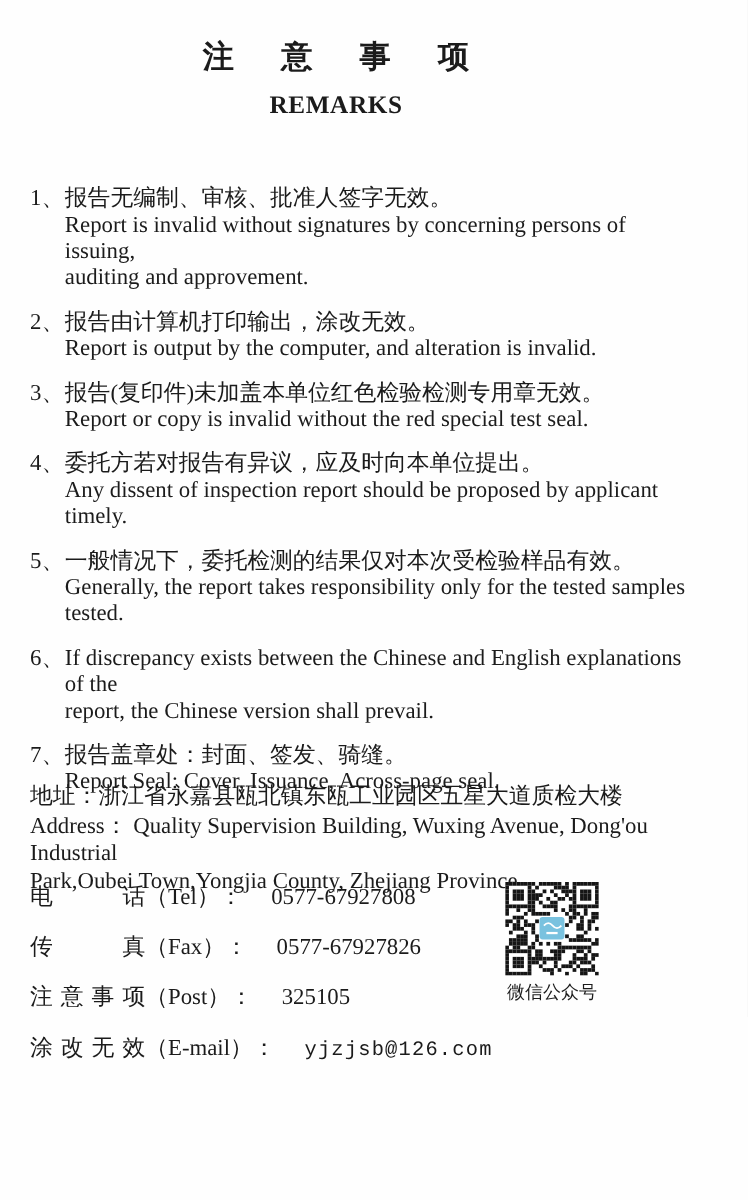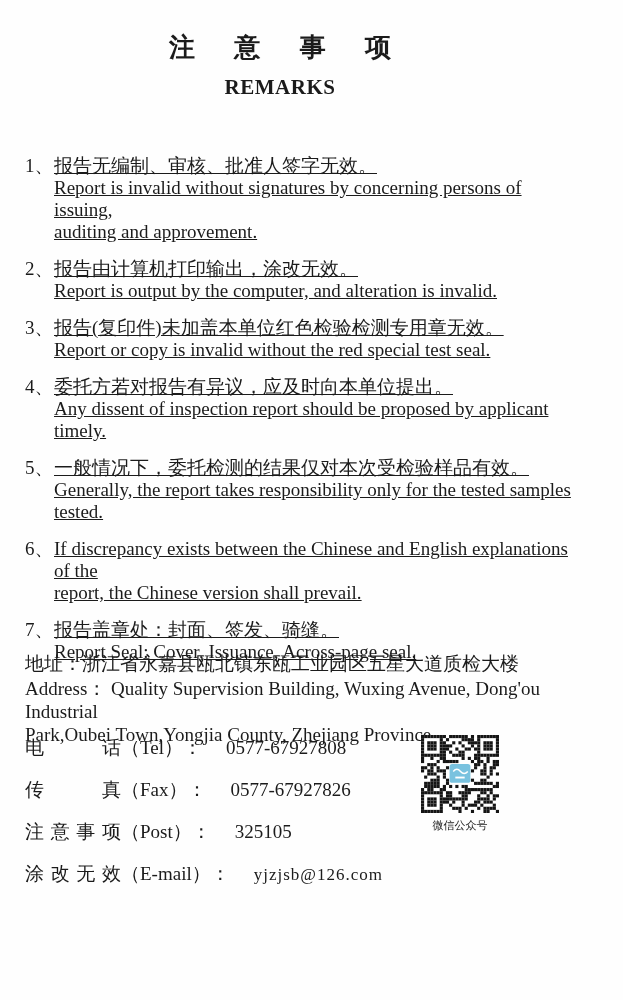--- a/index.html
+++ b/index.html
@@ -34,49 +34,49 @@
     font-weight:bold;
     letter-spacing:0.5px;
   }
   
   .remarks {
     position:absolute; top:155px; left:25px; right:48px;
     font-size:19px; line-height:22px;
   }
   .item { display:flex; margin-bottom:15px; }
   .item-num { flex:none; width:29px; }
-  .item-body { flex:1;text-decoration:underline; }
+  .item-body { flex:1; }
   .item-en { white-space:pre-line; }
   
   .address {
     position:absolute; top:652px; left:25px; right:42px;
     font-size:19px; line-height:23px;
   }
   .addr-en { white-space:pre-line; margin-top:2px; }
   .contacts {
     position:absolute; top:737px; left:25px; width:380px;
     font-size:19px; line-height:21px;
   }
   .contact-row { margin-bottom:21px; white-space:nowrap; }
   .c-label {
     display:inline-block;
     width:96px;
     text-align:justify;
     text-align-last:justify;
     white-space:nowrap;
   }
   .c-value { margin-left:24px; }
-  .c-value.mono { font-family:Liberation Serif, serif; font-size:17px; letter-spacing:1px; }
+  .c-value.mono { font-family:Liberation Mono, monospace; font-size:17px; letter-spacing:1px; }
   
   .qr-block {
     position:absolute; left:419px; top:735px; width:82px;
     text-align:center;
   }
   .qr-code { display:block; width:78px; height:78px; margin:0 auto; }
-  .qr-caption { margin-top:5px; font-size:11px; white-space:nowrap; }
+  .qr-caption { margin-top:5px; font-size:15px; white-space:nowrap; }
 </style>
 </head>
 <body>
 
 <div class="page">
 
   <div class="header">
     <span class="title-cn">注意事项</span>
     <div class="title-en">REMARKS</div>
   </div>

